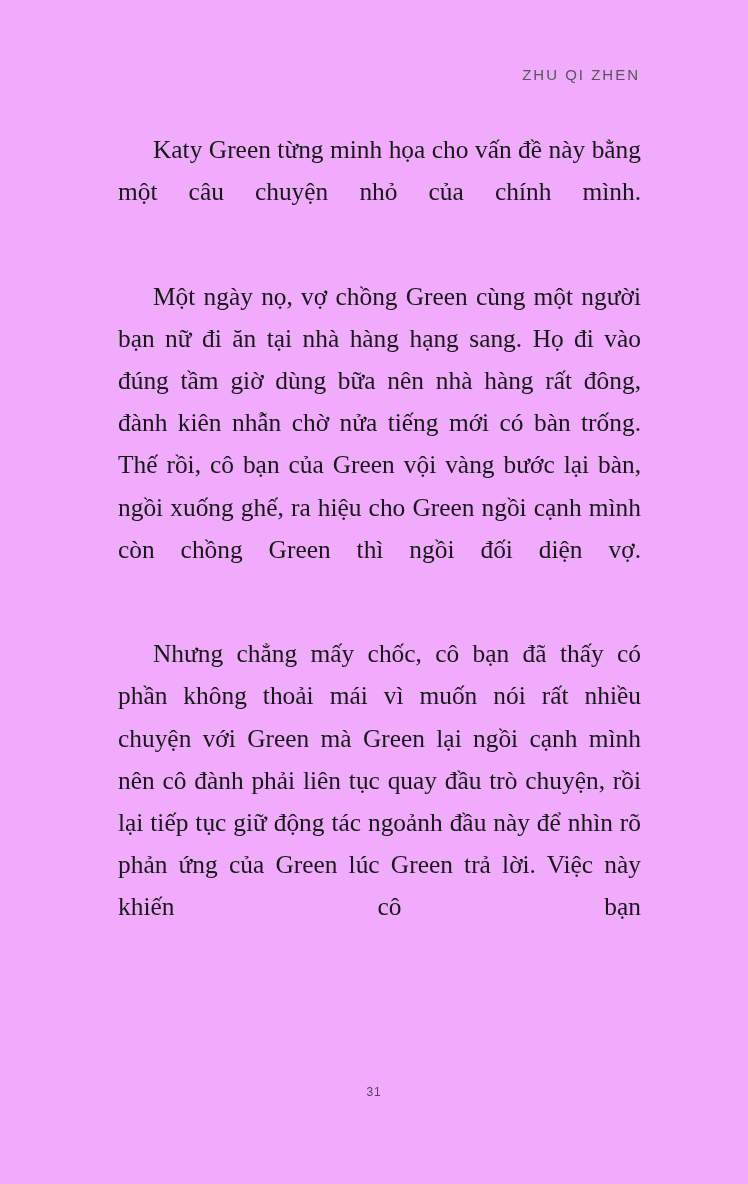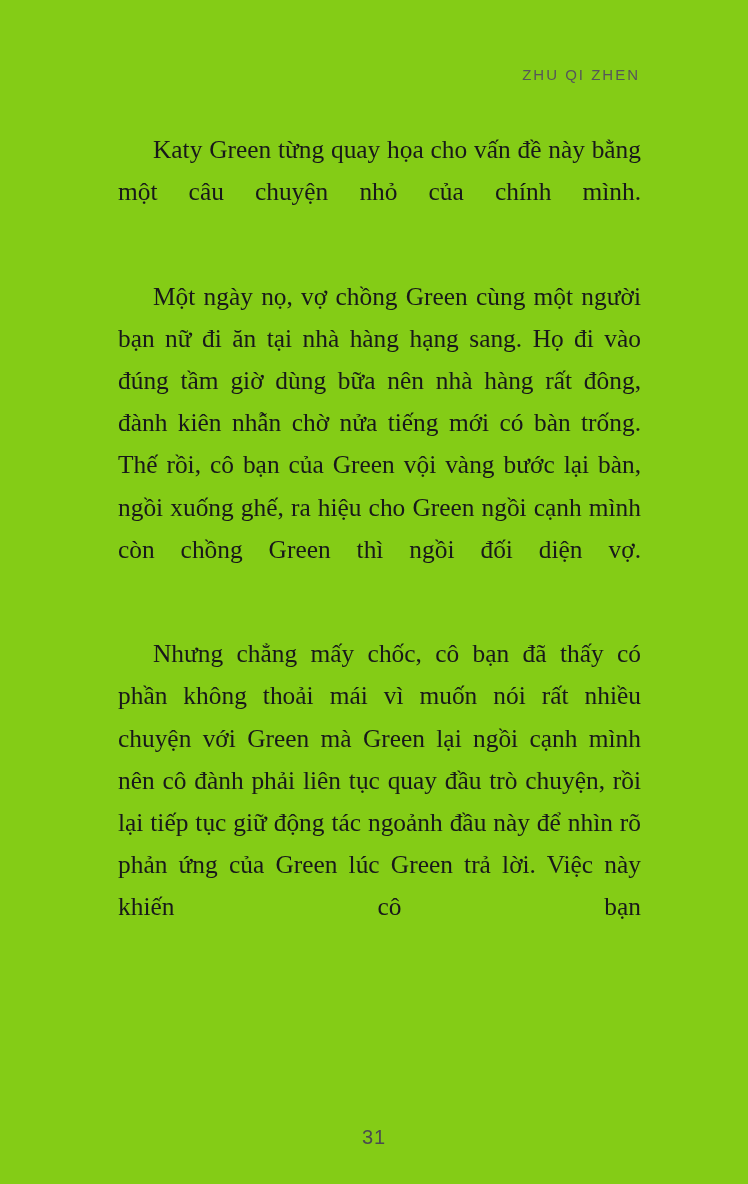--- a/index.html
+++ b/index.html
@@ -11,21 +11,21 @@
     width: 748px;
     height: 1184px;
     position: relative;
     font-family: "Liberation Serif", "DejaVu Serif", serif;
     overflow: hidden;
   }
 
   .page {
     position: absolute;
     inset: 0;
-    background: #84cc16;
+    background: #f0abfc;
   }
 
   
   .running-head {
     position: absolute;
     top: 66px;
     left: 118px;
     width: 522px;
     text-align: right;
     font-family: "Liberation Sans", "DejaVu Sans", sans-serif;
@@ -62,39 +62,39 @@
   
   .para:after {
     content: "";
     display: inline-block;
     width: 100%;
   }
 
   
   .folio {
     position: absolute;
-    top: 1126px;
+    top: 1085px;
     left: 0;
     width: 748px;
     text-align: center;
     font-family: "Liberation Sans", "DejaVu Sans", sans-serif;
-    font-size: 20px;
+    font-size: 12px;
     font-weight: 400;
     letter-spacing: 0.8px;
     color: #4b4b50;
   }
 </style>
 </head>
 <body>
 
 <div class="page">
 
   <div class="running-head">ZHU QI ZHEN</div>
 
   <div class="text-block">
-    <p class="para">Katy Green từng quay họa cho vấn đề này bằng một câu chuyện nhỏ của chính mình.</p>
+    <p class="para">Katy Green từng minh họa cho vấn đề này bằng một câu chuyện nhỏ của chính mình.</p>
     <p class="para">Một ngày nọ, vợ chồng Green cùng một người bạn nữ đi ăn tại nhà hàng hạng sang. Họ đi vào đúng tầm giờ dùng bữa nên nhà hàng rất đông, đành kiên nhẫn chờ nửa tiếng mới có bàn trống. Thế rồi, cô bạn của Green vội vàng bước lại bàn, ngồi xuống ghế, ra hiệu cho Green ngồi cạnh mình còn chồng Green thì ngồi đối diện vợ.</p>
     <p class="para">Nhưng chẳng mấy chốc, cô bạn đã thấy có phần không thoải mái vì muốn nói rất nhiều chuyện với Green mà Green lại ngồi cạnh mình nên cô đành phải liên tục quay đầu trò chuyện, rồi lại tiếp tục giữ động tác ngoảnh đầu này để nhìn rõ phản ứng của Green lúc Green trả lời. Việc này khiến cô bạn</p>
   </div>
 
   <div class="folio">31</div>
 
 </div>
 
 </body></html>

